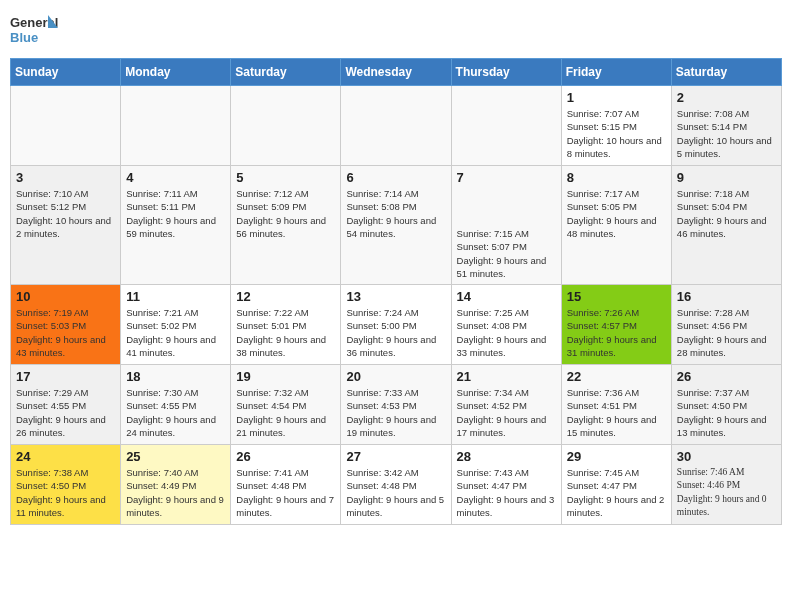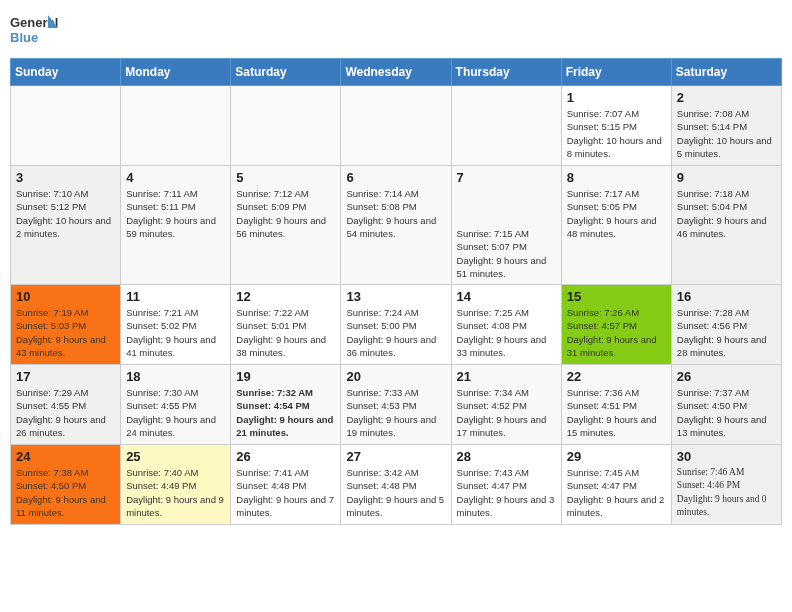--- a/index.html
+++ b/index.html
@@ -224,21 +224,21 @@
 Daylight: 9 hours and 26 minutes.</div>
         </td>
         <td style="background: rgb(248, 248, 248);">
           <div class="day-number">18</div>
           <div class="day-info" style="white-space: pre-line;">Sunrise: 7:30 AM
 Sunset: 4:55 PM
 Daylight: 9 hours and 24 minutes.</div>
         </td>
         <td style="background: rgb(248, 248, 248);">
           <div class="day-number">19</div>
-          <div class="day-info" style="white-space: pre-line; font-weight: bold;">Sunrise: 7:32 AM
+          <div class="day-info" style="white-space: pre-line;">Sunrise: 7:32 AM
 Sunset: 4:54 PM
 Daylight: 9 hours and 21 minutes.</div>
         </td>
         <td style="background: rgb(248, 248, 248);">
           <div class="day-number">20</div>
           <div class="day-info" style="white-space: pre-line;">Sunrise: 7:33 AM
 Sunset: 4:53 PM
 Daylight: 9 hours and 19 minutes.</div>
         </td>
         <td style="background: rgb(248, 248, 248);">
@@ -254,21 +254,21 @@
 Daylight: 9 hours and 15 minutes.</div>
         </td>
         <td style="background: rgb(240, 240, 240);">
           <div class="day-number">26</div>
           <div class="day-info" style="white-space: pre-line;">Sunrise: 7:37 AM
 Sunset: 4:50 PM
 Daylight: 9 hours and 13 minutes.</div>
         </td>
       </tr>
       <tr>
-        <td style="background: #f97316;">
+        <td style="background: #fde047;">
           <div class="day-number">24</div>
           <div class="day-info" style="white-space: pre-line;">Sunrise: 7:38 AM
 Sunset: 4:50 PM
 Daylight: 9 hours and 11 minutes.</div>
         </td>
         <td style="background: #fef9c3;">
           <div class="day-number">25</div>
           <div class="day-info" style="white-space: pre-line;">Sunrise: 7:40 AM
 Sunset: 4:49 PM
 Daylight: 9 hours and 9 minutes.</div>

